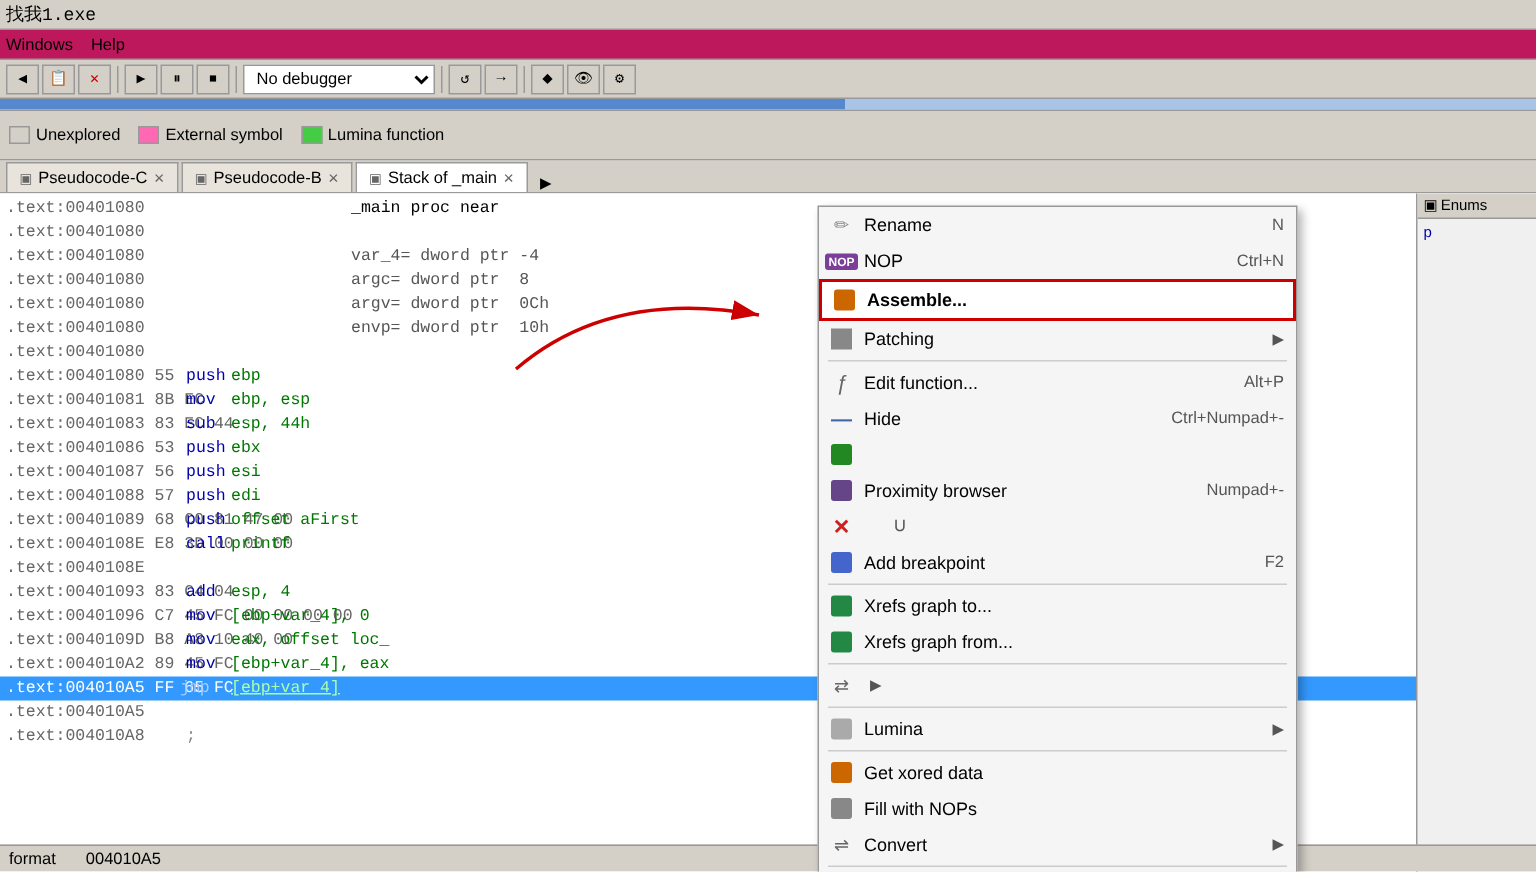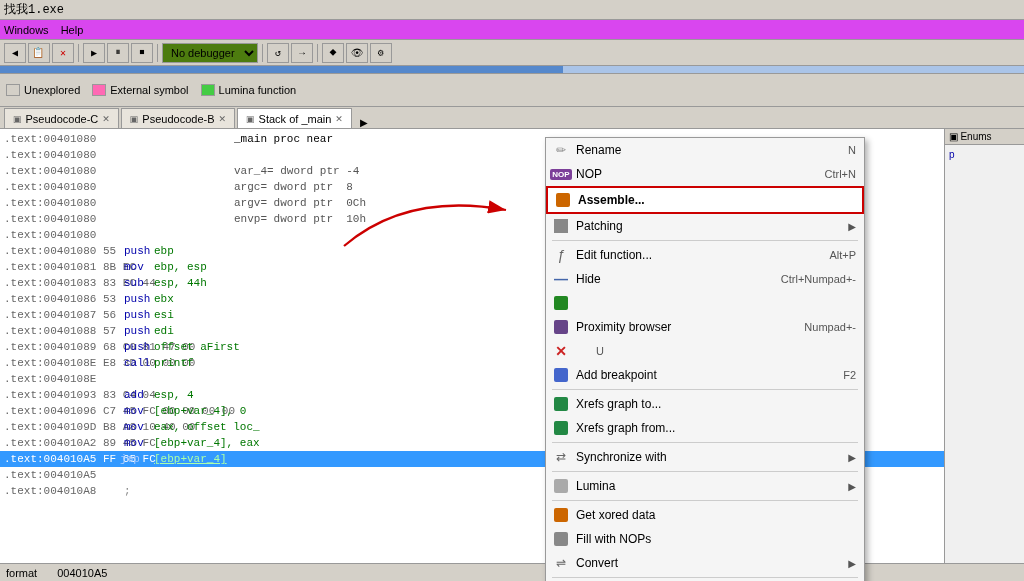--- a/index.html
+++ b/index.html
@@ -18,21 +18,21 @@
       background: #d4d0c8;
       height: 20px;
       display: flex;
       align-items: center;
       padding: 0 4px;
       border-bottom: 1px solid #999;
     }
 
     
     .menu-bar {
-      background: #d946ef;
+      background: #be185d;
       height: 20px;
       display: flex;
       align-items: center;
       padding: 0 4px;
       border-bottom: 1px solid #999;
       font-family: Arial, sans-serif;
       font-size: 11px;
     }
     .menu-bar span {
       margin-right: 12px;
@@ -231,24 +231,24 @@
       height: 20px;
       border: 1px solid #999;
       background: #d4d0c8;
       cursor: pointer;
       font-size: 10px;
     }
     .tb-select {
       height: 20px;
       font-size: 11px;
       font-family: Arial, sans-serif;
-      background: #4d7c0f;
+      background: #ffffff;
       border: 1px solid #999;
       padding: 0 4px;
-      width: 96px;
+      width: 128px;
     }
     .tb-separator {
       width: 1px;
       height: 18px;
       background: #999;
       margin: 0 2px;
     }
 
     
     .status-bar {
@@ -547,21 +547,20 @@
       <span class="menu-item-icon">
         <span style="display:inline-block;width:14px;height:14px;background:#228844;border-radius:2px;"></span>
       </span>
       <span class="menu-item-label">Xrefs graph from...</span>
     </div>
 
     <div class="menu-separator"></div>
 
     <div class="menu-item">
       <span class="menu-item-icon" style="color:#666;font-size:12px;">⇄</span>
-      <span class="menu-item-label">Synchronize with</span>
       <span class="menu-item-arrow">▶</span>
     </div>
 
     <div class="menu-separator"></div>
 
     <div class="menu-item">
       <span class="menu-item-icon">
         <span style="display:inline-block;width:14px;height:14px;background:#aaaaaa;border-radius:2px;"></span>
       </span>
       <span class="menu-item-label">Lumina</span>

